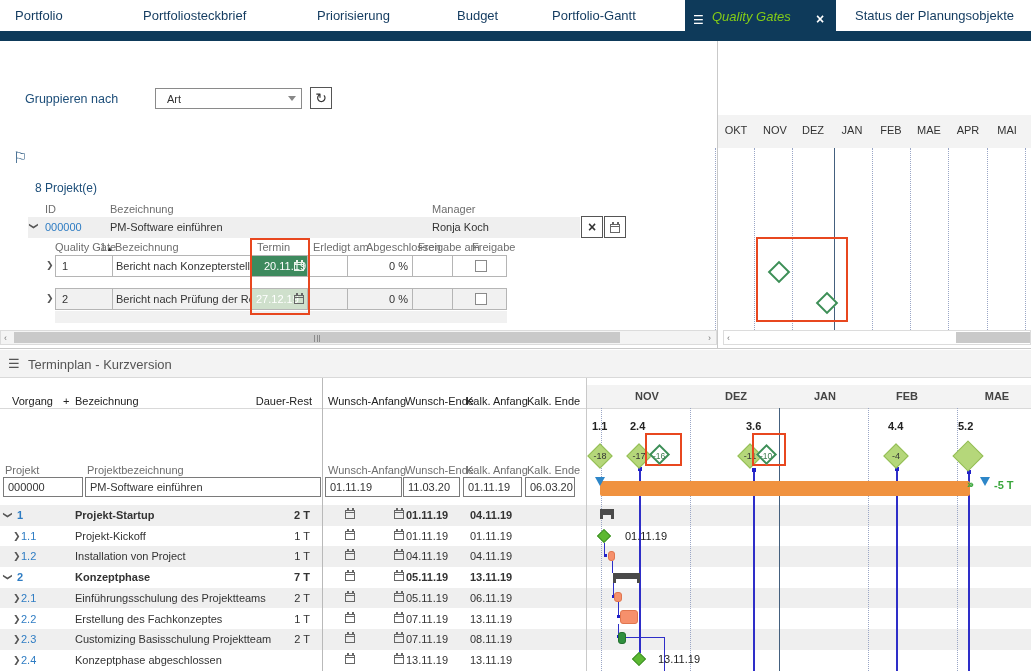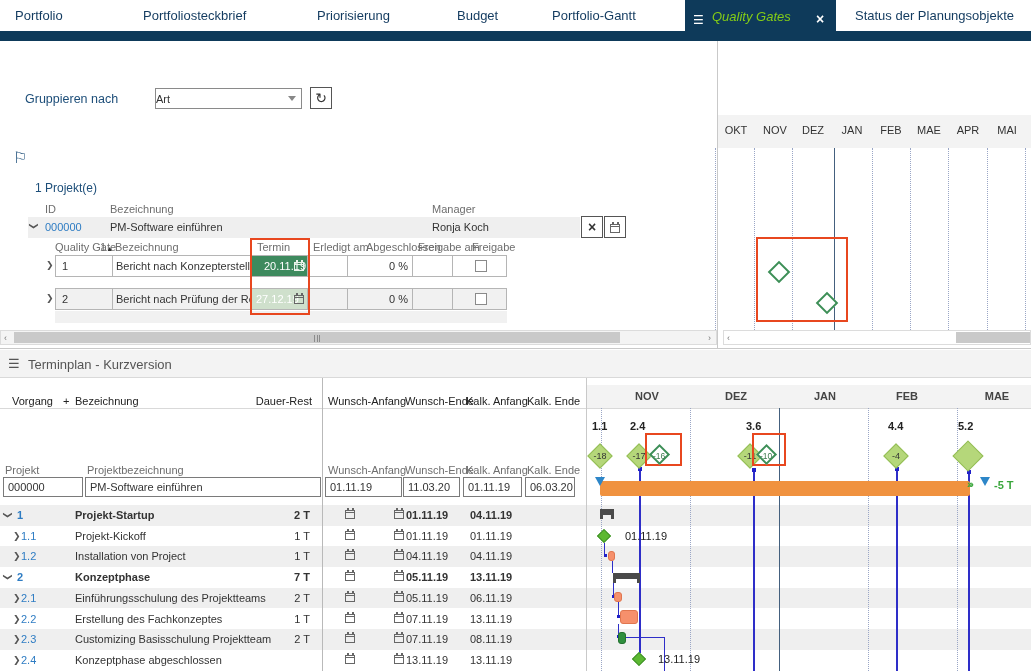--- a/index.html
+++ b/index.html
@@ -12,21 +12,21 @@
   .tab-label { position:absolute; top:8px; font-size:13px; color:#123a5f; white-space:nowrap; }
   .active-tab { position:absolute; left:685px; top:0; width:151px; height:41px; background:#0e3a5a; }
   .active-tab .tab-label { color:#84cc16; left:27px; top:9px;font-style:italic; }
   .tab-strip { position:absolute; left:0; top:31px; width:1031px; height:10px; background:#0e3a5a; }
   .burger { font-size:12px; }
   .closex { font-weight:bold; font-size:14px; }
   
   .hdrbox { position:absolute; left:8px; top:44px; width:702px; height:42px; background:#fff; border:1px solid #c3c3c3; }
   .hdr-id { position:absolute; left:20px; top:12px; font-size:14px; font-weight:bold; color:#123a5f; }
   .hdr-title { position:absolute; left:147px; top:12px; font-size:14px; font-weight:bold; color:#123a5f; }
-  select.grp { position:absolute; left:155px; top:88px; width:147px; height:21px; border:1px solid #8a8a8a; background:#fff; font-size:11px; color:#333; padding-left:0;
+  select.grp { position:absolute; left:155px; top:88px; width:147px; height:21px; border:1px solid #8a8a8a; background:#fff; font-size:11px; color:#333; padding-left:11px;
     -webkit-appearance:none; appearance:none; border-radius:0; }
   .sel-arrow { position:absolute; left:288px; top:96px; width:0; height:0; border-left:4px solid transparent; border-right:4px solid transparent; border-top:5px solid #888; pointer-events:none; }
   .iconbtn { position:absolute; width:22px; height:22px; border:1px solid #555; background:#fff; text-align:center; line-height:20px; font-size:14px; color:#333; cursor:pointer; }
   
   .colhdr { color:#6e6e6e; font-size:11px; position:absolute; white-space:nowrap; }
   .cell { position:absolute; border:1px solid #b5b5b5; height:22px; line-height:20px; overflow:hidden; white-space:nowrap; }
   .chk { position:absolute; width:12px; height:12px; border:1px solid #8a8a8a; background:#fff; }
   .redbox { position:absolute; border:2px solid #e8471f; background:transparent; z-index:30; }
   .blue-link { color:#2e7cc3; }
   .calicon { display:inline-block; position:relative; width:10px; height:9px; border:1px solid #666; background:transparent; vertical-align:middle; }
@@ -85,21 +85,21 @@
   </div>
   <div class="tab-strip"></div>
 
 
   <span class="abs" style="left:25px;top:92px;font-size:12.5px;color:#1d4e79;">Gruppieren nach</span>
   <select class="grp" id="grpSel"><option>Art</option></select>
   <span class="sel-arrow"></span>
   <button class="iconbtn" style="left:310px;top:87px;">↻</button>
 
   <span class="abs" style="left:13px;top:148px;font-size:16px;color:#1d4e79;">⚐</span>
-  <span class="abs" style="left:35px;top:181px;font-size:12px;color:#1d4e79;">1 Projekt(e)</span>
+  <span class="abs" style="left:35px;top:181px;font-size:12px;color:#1d4e79;">8 Projekt(e)</span>
 
   <span class="colhdr" style="left:45px;top:203px;text-align:right;">ID</span>
   <span class="colhdr" style="left:110px;top:203px;">Bezeichnung</span>
   <span class="colhdr" style="left:432px;top:203px;">Manager</span>
 
   <div class="abs" style="left:28px;top:217px;width:552px;height:21px;background:#efefef;">
     <span class="abs" style="left:2px;top:4px;color:#555;font-size:9px;display:inline-block;transform:rotate(90deg);">❯</span>
     <span class="abs blue-link" style="left:17px;top:4px;">000000</span>
     <span class="abs" style="left:82px;top:4px;">PM-Software einführen</span>
     <span class="abs" style="left:404px;top:4px;">Ronja Koch</span>

